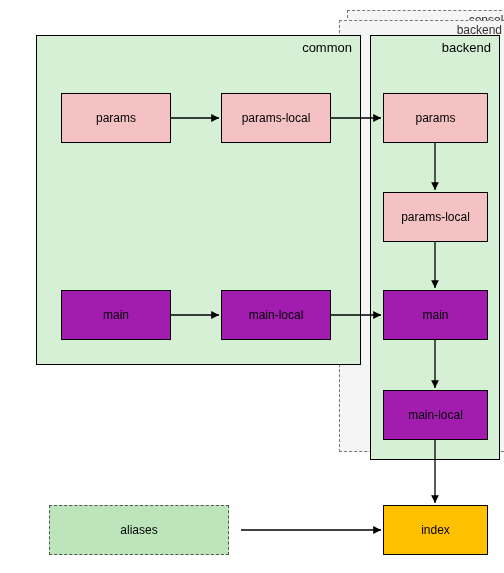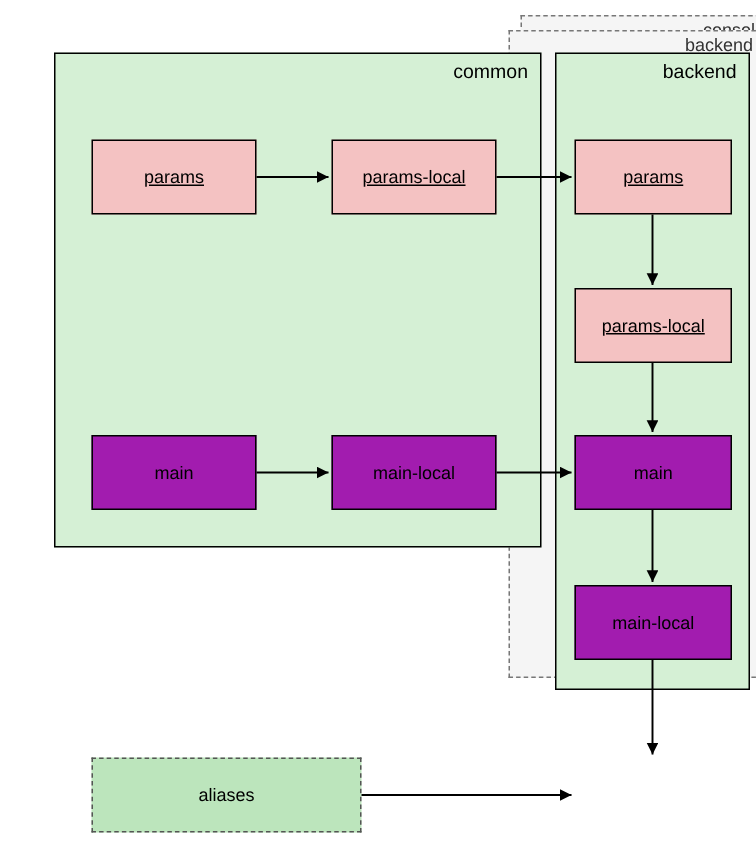--- a/index.html
+++ b/index.html
@@ -42,21 +42,21 @@
   }
   .box {
     position: absolute;
     display: flex;
     align-items: center;
     justify-content: center;
     font-size: 12px;
     border: 1px solid #000;
     box-sizing: border-box;
   }
-  .pink { background: #f4c2c2; text-decoration: underline; }
+  .pink { background: #f4c2c2; }
   .blue { background: #a21caf; }
   .green-dashed {
     background: #bce5bc;
     border: 1px dashed #555;
   }
   .orange { background: #ffc000; }
   svg.arrows {
     position: absolute;
     left: 0; top: 0;
     width: 504px; height: 573px;
@@ -102,22 +102,25 @@
   <div class="box pink" style="left:360px; top:192px; width:105px; height:50px;">
     <span>params-local</span>
   </div>
   <div class="box blue" style="left:360px; top:290px; width:105px; height:50px;">
     <span>main</span>
   </div>
   <div class="box blue" style="left:360px; top:390px; width:105px; height:50px;">
     <span>main-local</span>
   </div>
 
-  <div class="box green-dashed" style="left:38px; top:505px; width:180px; height:50px;">
+  <div class="box green-dashed" style="left:26px; top:505px; width:180px; height:50px;">
     <span>aliases</span>
+  </div>
+  <div class="box orange" style="left:360px; top:505px; width:105px; height:50px;">
+    <span>index</span>
   </div>
 
   <svg class="arrows">
     <defs>
       <marker id="arrowhead" markerWidth="8" markerHeight="8" refX="6" refY="3" orient="auto">
         <path d="M0,0 L6,3 L0,6 Z" fill="#000"></path>
       </marker>
     </defs>
 
     <line x1="148" y1="118" x2="196" y2="118" stroke="#000" stroke-width="1.3" marker-end="url(#arrowhead)"></line>

